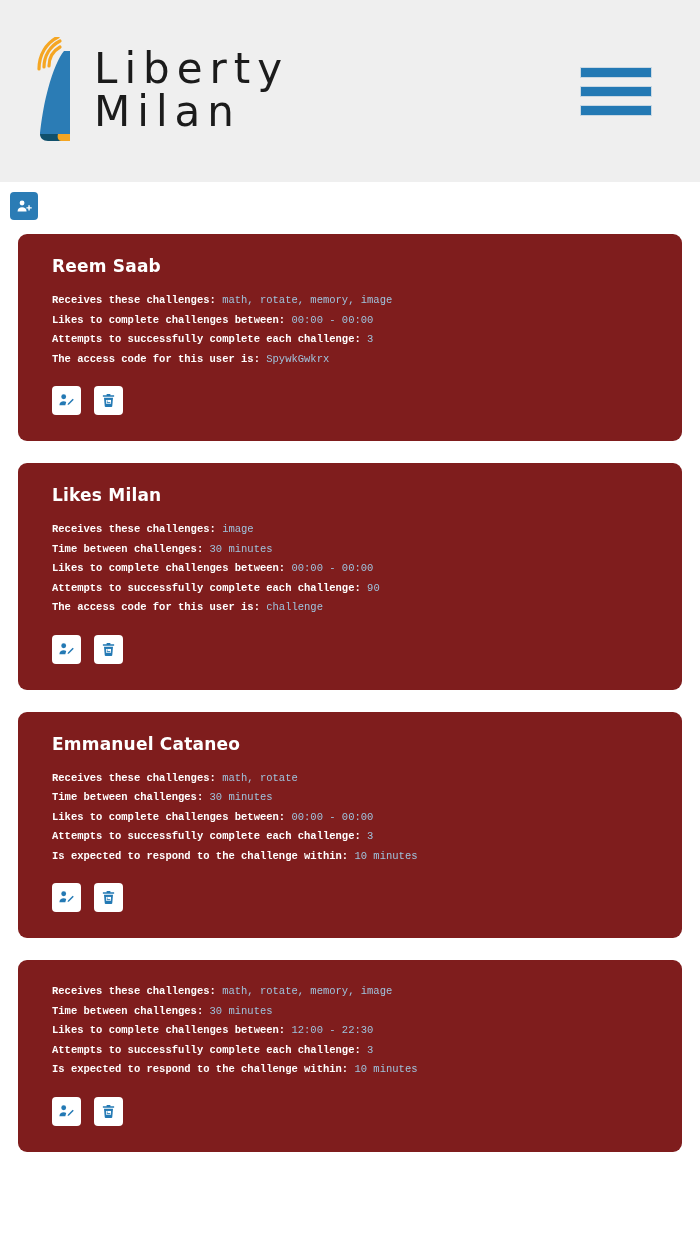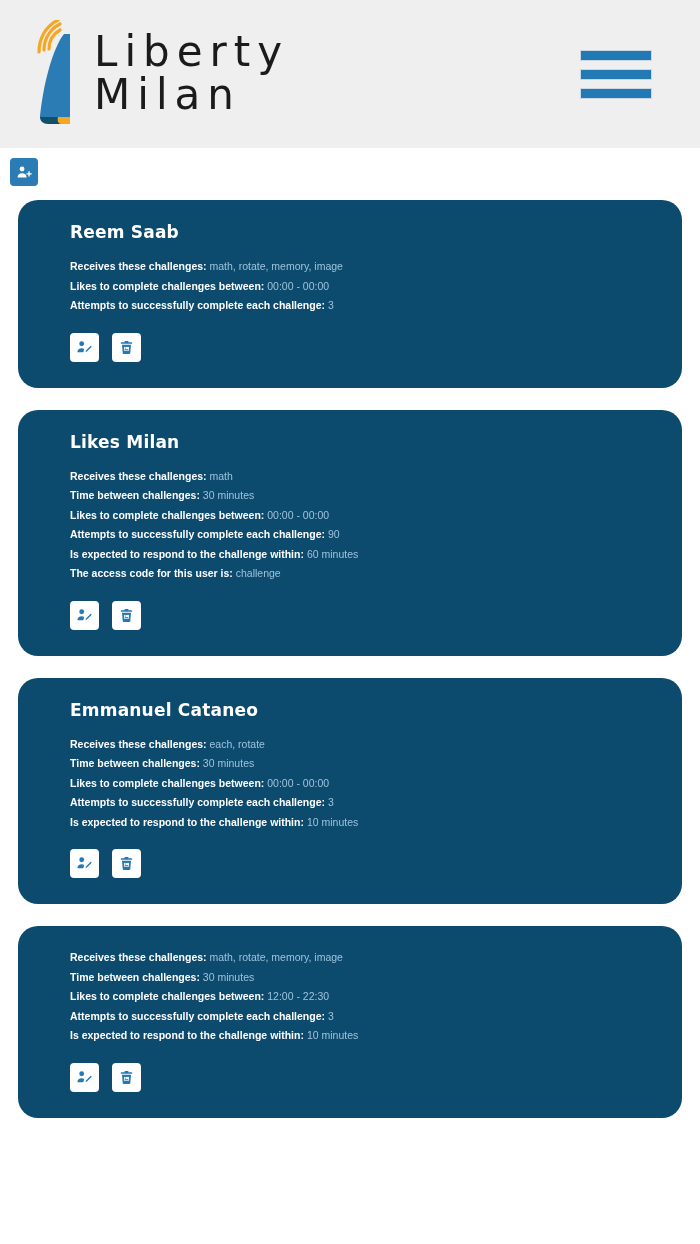--- a/index.html
+++ b/index.html
@@ -6,21 +6,21 @@
   html, body {
     width: 700px;
     height: 1244px;
     background: #ffffff;
     font-family: "Liberation Sans", sans-serif;
     -webkit-font-smoothing: antialiased;
   }
 
   
   .site-header {
-    height: 148px;
+    height: 182px;
     background: #efefef;
     display: flex;
     align-items: center;
     justify-content: space-between;
     padding: 0 48px 0 28px;
   }
   .brand {
     display: flex;
     align-items: center;
     gap: 4px;
@@ -79,38 +79,38 @@
   .icon-btn svg { display: block; }
 
   
   .card-list {
     padding: 8px 18px 38px 18px;
     display: flex;
     flex-direction: column;
     gap: 22px;
   }
   .user-card {
-    background: #0c4a6e;
-    border-radius: 20px;
-    padding: 22px 34px 26px 52px;
+    background: #7f1d1d;
+    border-radius: 9px;
+    padding: 22px 34px 26px 34px;
     color: #ffffff;
   }
   .user-name {
     font-size: 17px;
     font-weight: bold;
     letter-spacing: 0.2px;
     color: #ffffff;
     margin-bottom: 15px;
     font-family: "DejaVu Sans", sans-serif;
   }
   .detail-row {
     font-size: 10.5px;
     line-height: 19.5px;
     color: #b9d4e6;
-    font-family: Liberation Sans, sans-serif;
+    font-family: Liberation Mono, monospace;
   }
   .detail-row .lbl {
     font-weight: bold;
     color: #ffffff;
   }
   .detail-row .val {
     color: #9fc3dd;
   }
   .card-actions {
     display: flex;
@@ -182,20 +182,24 @@
       <span class="val">math, rotate, memory, image</span>
     </div>
     <div class="detail-row">
       <span class="lbl">Likes to complete challenges between:</span>
       <span class="val">00:00 - 00:00</span>
     </div>
     <div class="detail-row">
       <span class="lbl">Attempts to successfully complete each challenge:</span>
       <span class="val">3</span>
     </div>
+    <div class="detail-row">
+      <span class="lbl">The access code for this user is:</span>
+      <span class="val">SpywkGwkrx</span>
+    </div>
     <div class="card-actions">
       <button class="card-btn">
         <span>
           <svg width="15" height="15" viewBox="0 0 16 16" fill="#2379b4">
             <circle cx="5" cy="4" r="2.6"></circle>
             <path d="M0.4 13.1c0-2.7 2.1-4.3 4.6-4.3 1 0 1.9.2 2.7.7l-1 3.6z"></path>
             <path d="M14.6 6.2l1.1 1.1-5 5-1.6.5.5-1.6z"></path>
           </svg>
         </span>
       </button>
@@ -210,37 +214,33 @@
           </svg>
         </span>
       </button>
     </div>
   </section>
 
   <section class="user-card">
     <div class="user-name">Likes Milan</div>
     <div class="detail-row">
       <span class="lbl">Receives these challenges:</span>
-      <span class="val">math</span>
+      <span class="val">image</span>
     </div>
     <div class="detail-row">
       <span class="lbl">Time between challenges:</span>
       <span class="val">30 minutes</span>
     </div>
     <div class="detail-row">
       <span class="lbl">Likes to complete challenges between:</span>
       <span class="val">00:00 - 00:00</span>
     </div>
     <div class="detail-row">
       <span class="lbl">Attempts to successfully complete each challenge:</span>
       <span class="val">90</span>
-    </div>
-    <div class="detail-row">
-      <span class="lbl">Is expected to respond to the challenge within:</span>
-      <span class="val">60 minutes</span>
     </div>
     <div class="detail-row">
       <span class="lbl">The access code for this user is:</span>
       <span class="val">challenge</span>
     </div>
     <div class="card-actions">
       <button class="card-btn">
         <span>
           <svg width="15" height="15" viewBox="0 0 16 16" fill="#2379b4">
             <circle cx="5" cy="4" r="2.6"></circle>
@@ -260,21 +260,21 @@
           </svg>
         </span>
       </button>
     </div>
   </section>
 
   <section class="user-card">
     <div class="user-name">Emmanuel Cataneo</div>
     <div class="detail-row">
       <span class="lbl">Receives these challenges:</span>
-      <span class="val">each, rotate</span>
+      <span class="val">math, rotate</span>
     </div>
     <div class="detail-row">
       <span class="lbl">Time between challenges:</span>
       <span class="val">30 minutes</span>
     </div>
     <div class="detail-row">
       <span class="lbl">Likes to complete challenges between:</span>
       <span class="val">00:00 - 00:00</span>
     </div>
     <div class="detail-row">

